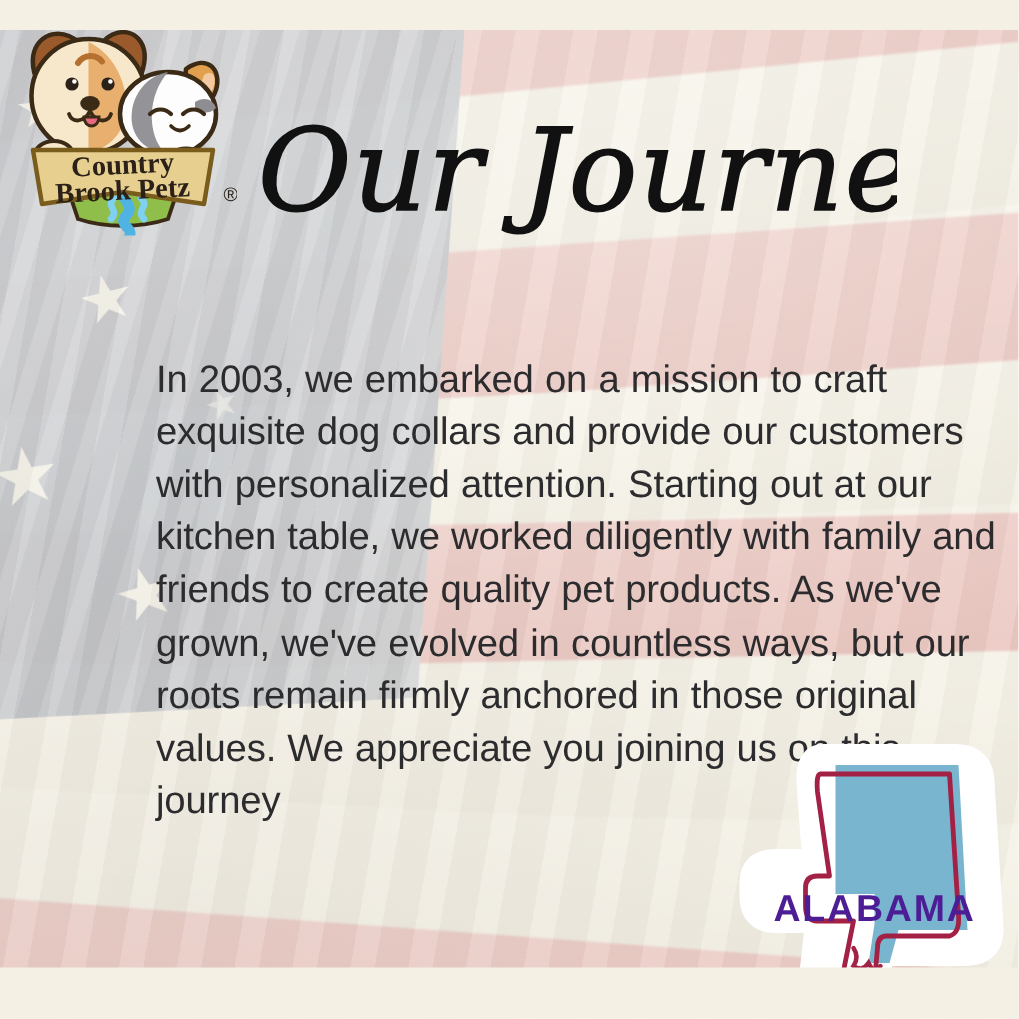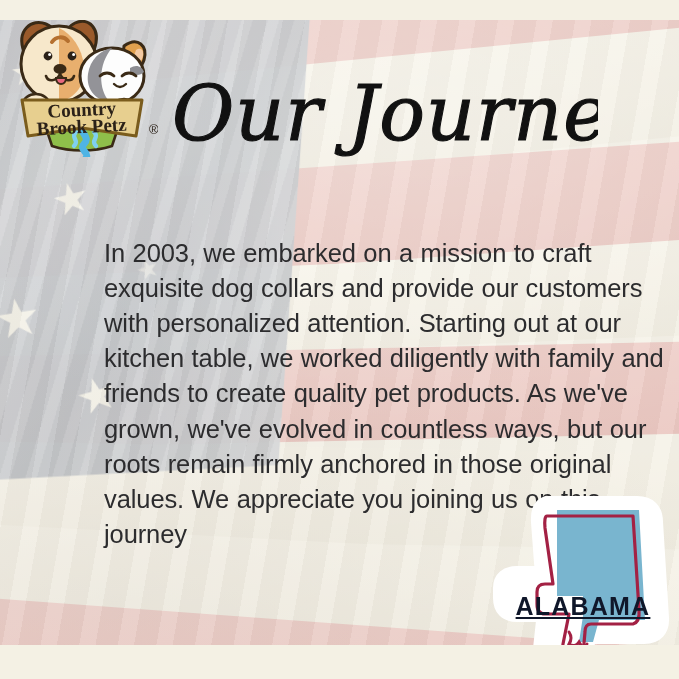--- a/index.html
+++ b/index.html
@@ -153,24 +153,23 @@
   #alabama svg { display: block; width: 100%; height: 100%; }
   #al-label {
     position: absolute;
     left: 0; right: 0;
     top: 100px;
     text-align: center;
     font-family: "Liberation Sans", sans-serif;
     font-weight: bold;
     font-size: 25px;
     letter-spacing: 1.2px;
-    color: #0f172a;
+    color: #4c1d95;
     z-index: 3;
     pointer-events: none;
-    text-decoration: underline;
   }
 </style>
 </head>
 <body>
 
 <div id="canvas">
 
   <div id="flag">
 
     <div class="stripe s-cream" style="top:-40px;height:86px;transform:rotate(-4.2deg);"></div>

